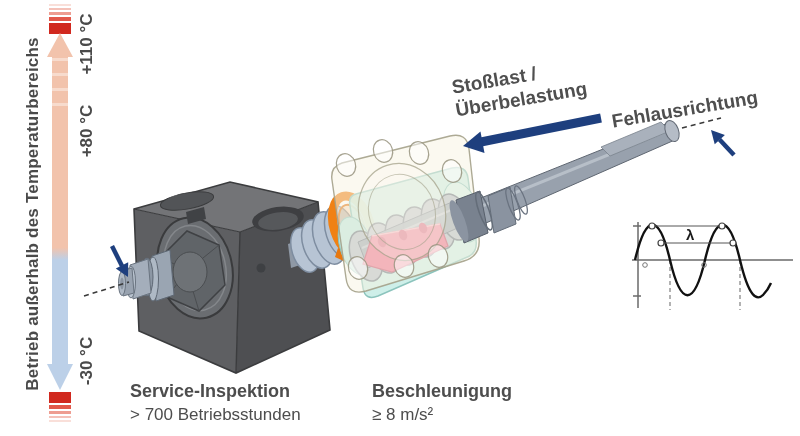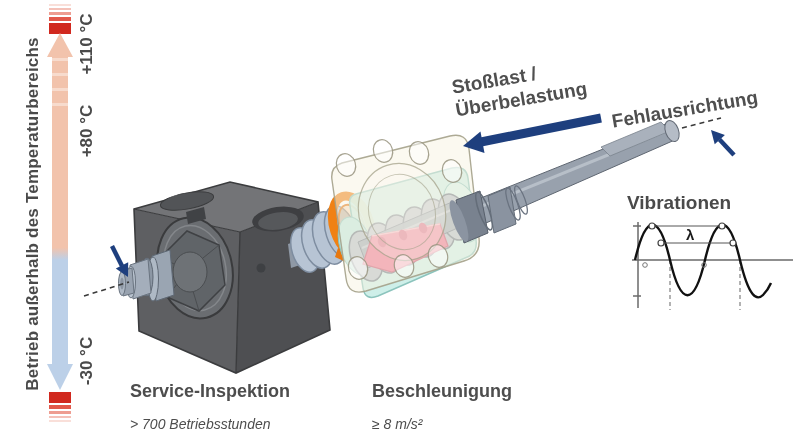--- a/index.html
+++ b/index.html
@@ -35,22 +35,22 @@
   
   .callout{position:absolute;color:#4f4f4f;font-weight:bold;font-size:19px;
       line-height:23px;transform-origin:0 0;transform:rotate(-9.5deg);white-space:nowrap;}
   .callout.shock{left:450px;top:76px;}
   .callout.misalign{left:610px;top:110px;}
 
   .vib-title{position:absolute;left:627px;top:192px;font-size:19px;font-weight:bold;color:#4a4a4a;}
 
   
   .fitem{position:absolute;top:381px;color:#4d4d4d;}
-  .fitem .ft{font-size:18px;font-weight:bold;margin-bottom:14px;}
-  .fitem .fv{font-size:14px;font-style:italic;}
+  .fitem .ft{font-size:18px;font-weight:bold;margin-bottom:3px;}
+  .fitem .fv{font-size:17px;}
   .f1{left:130px;} .f2{left:372px;} .f3{left:627px;top:386px;}
 
   svg.art{position:absolute;left:0;top:0;}
 </style>
 </head>
 <body>
 
 <div class="stage">
 
   <div class="vlab main">Betrieb außerhalb des Temperaturbereichs</div>
@@ -205,21 +205,20 @@
       <circle cx="704" cy="265" r="2.3" fill="none" stroke="#777" stroke-width="1"></circle>
       <text x="686" y="240" font-size="15" font-weight="bold" fill="#1a1a1a">λ</text>
     </g>
   </svg>
 
   <div class="callout shock">
     <div>Stoßlast /</div>
     <div>Überbelastung</div>
   </div>
   <div class="callout misalign">Fehlausrichtung</div>
-  <div class="vib-title">Vibrationen</div>
 
   <div class="fitem f1">
     <div class="ft">Service-Inspektion</div>
     <div class="fv">&gt; 700 Betriebsstunden</div>
   </div>
   <div class="fitem f2">
     <div class="ft">Beschleunigung</div>
     <div class="fv">≥ 8 m/s²</div>
   </div>
 </div>

